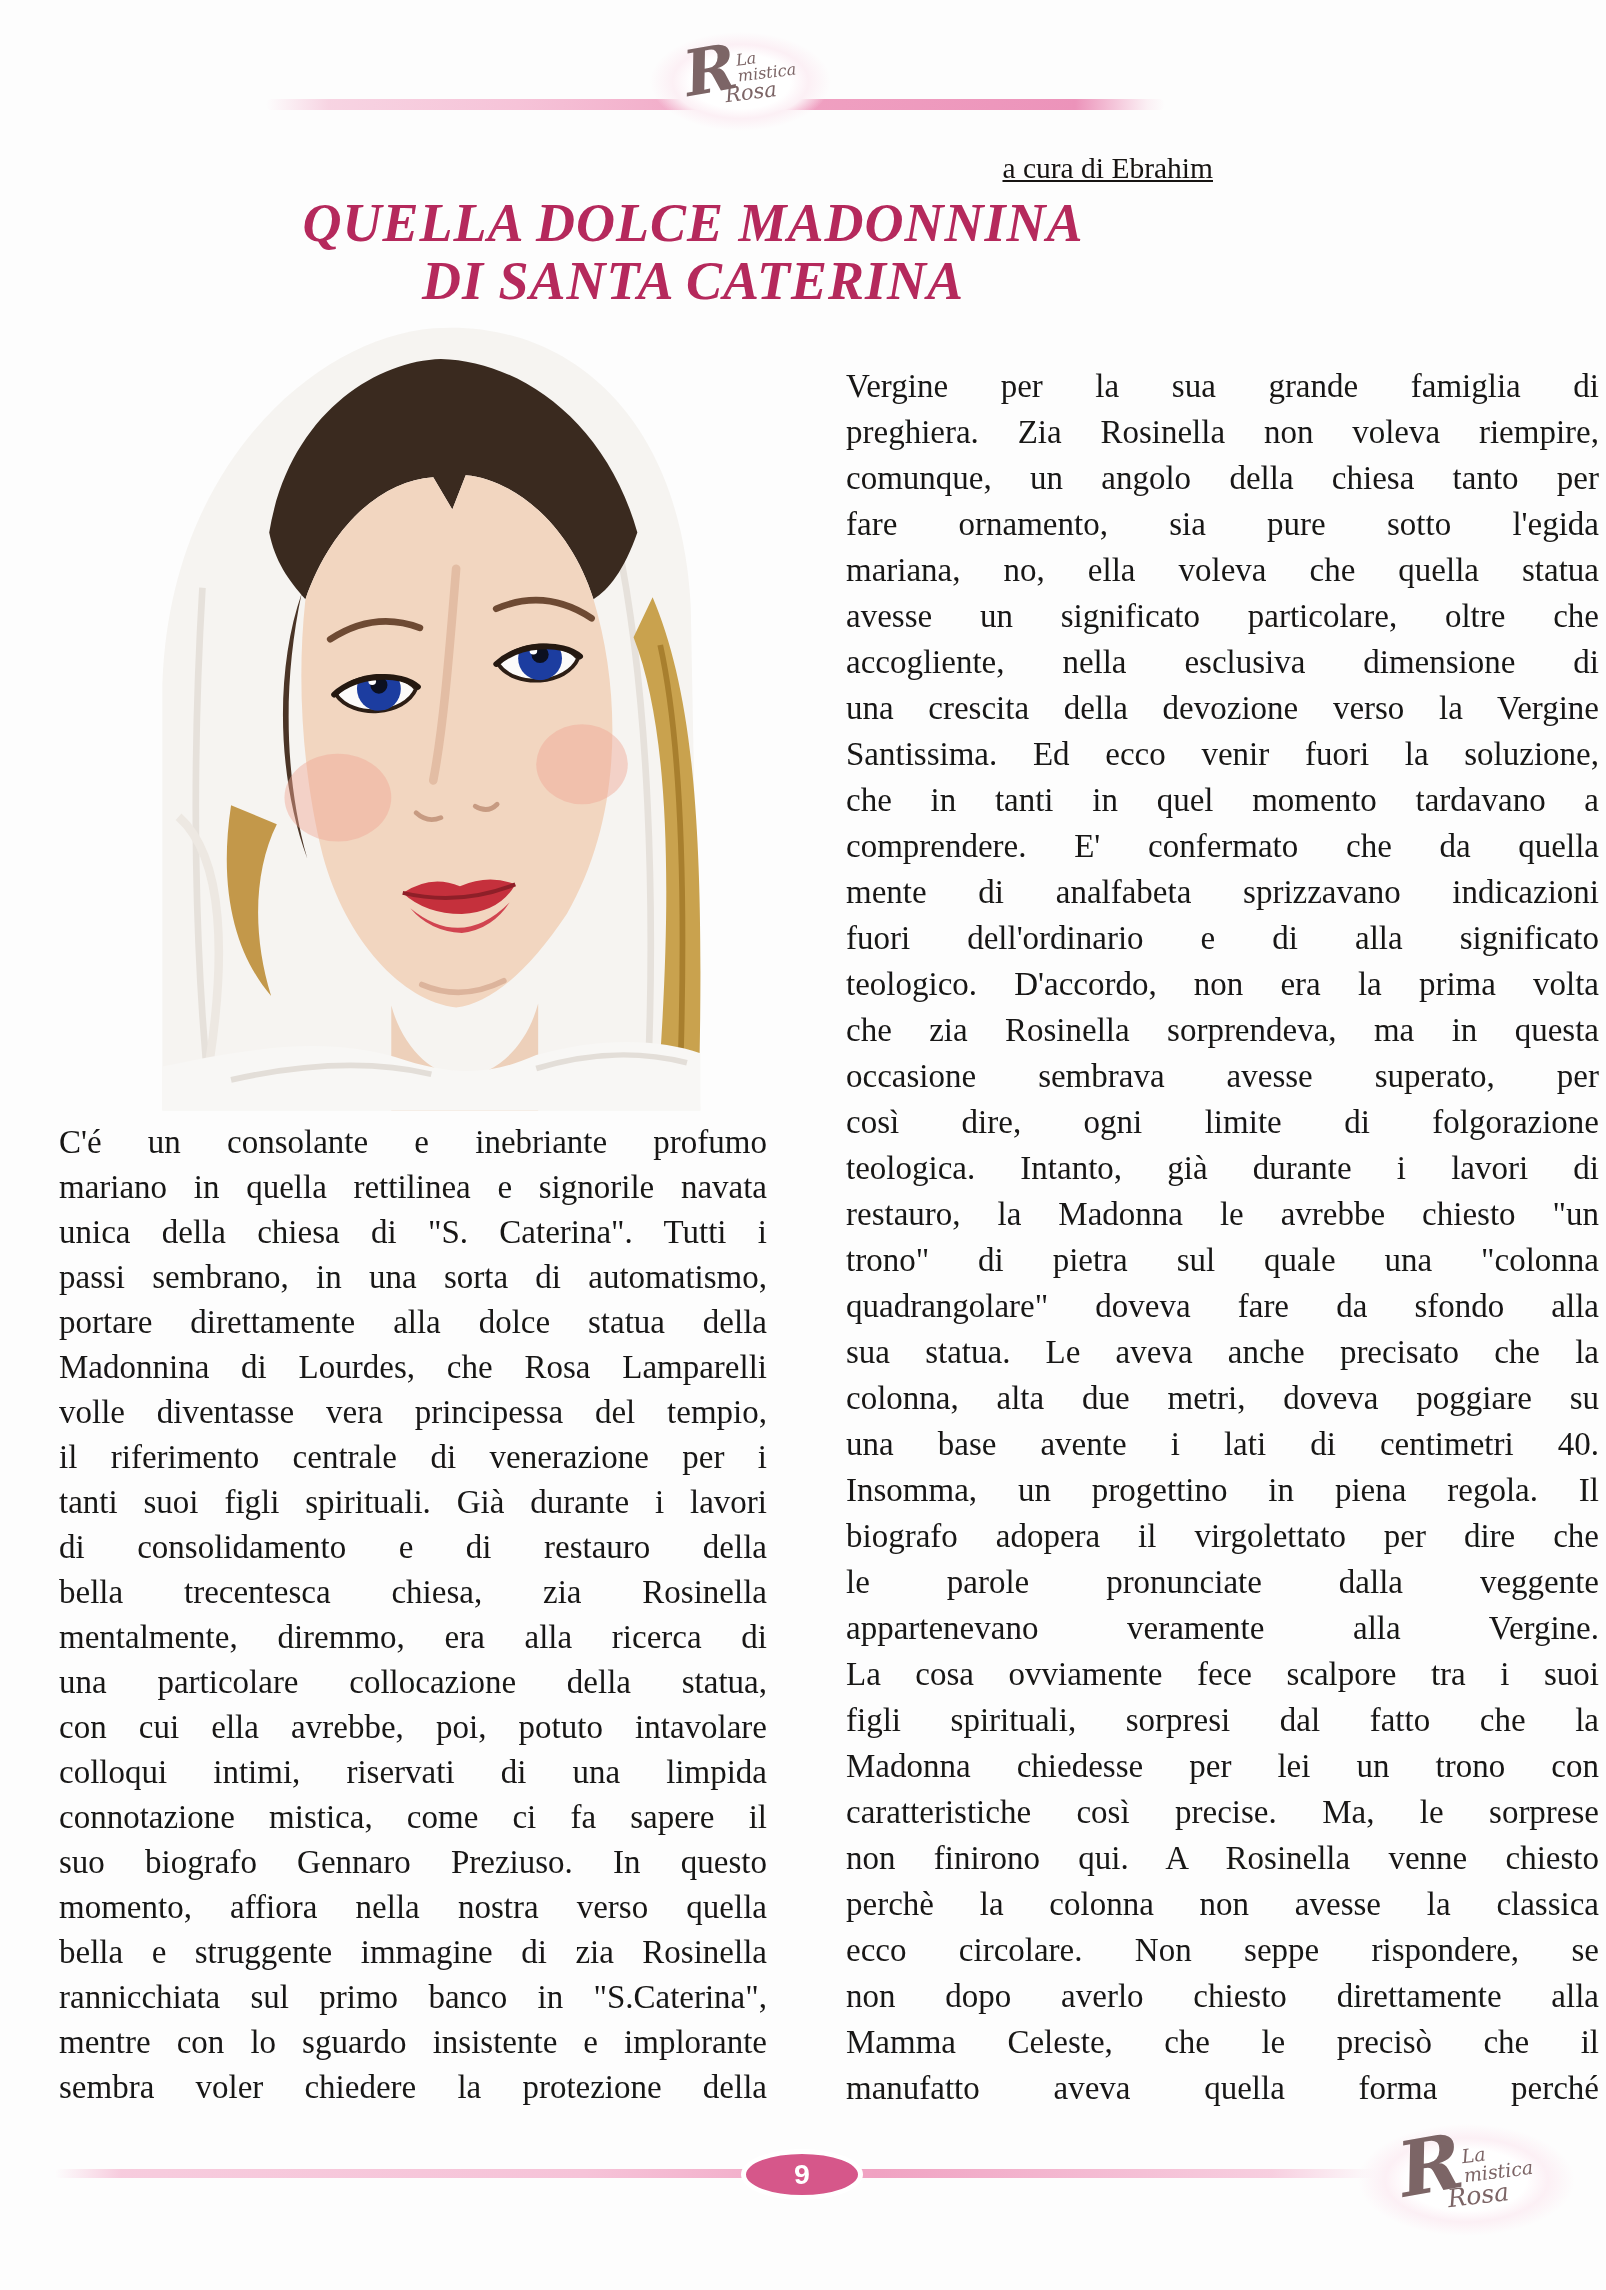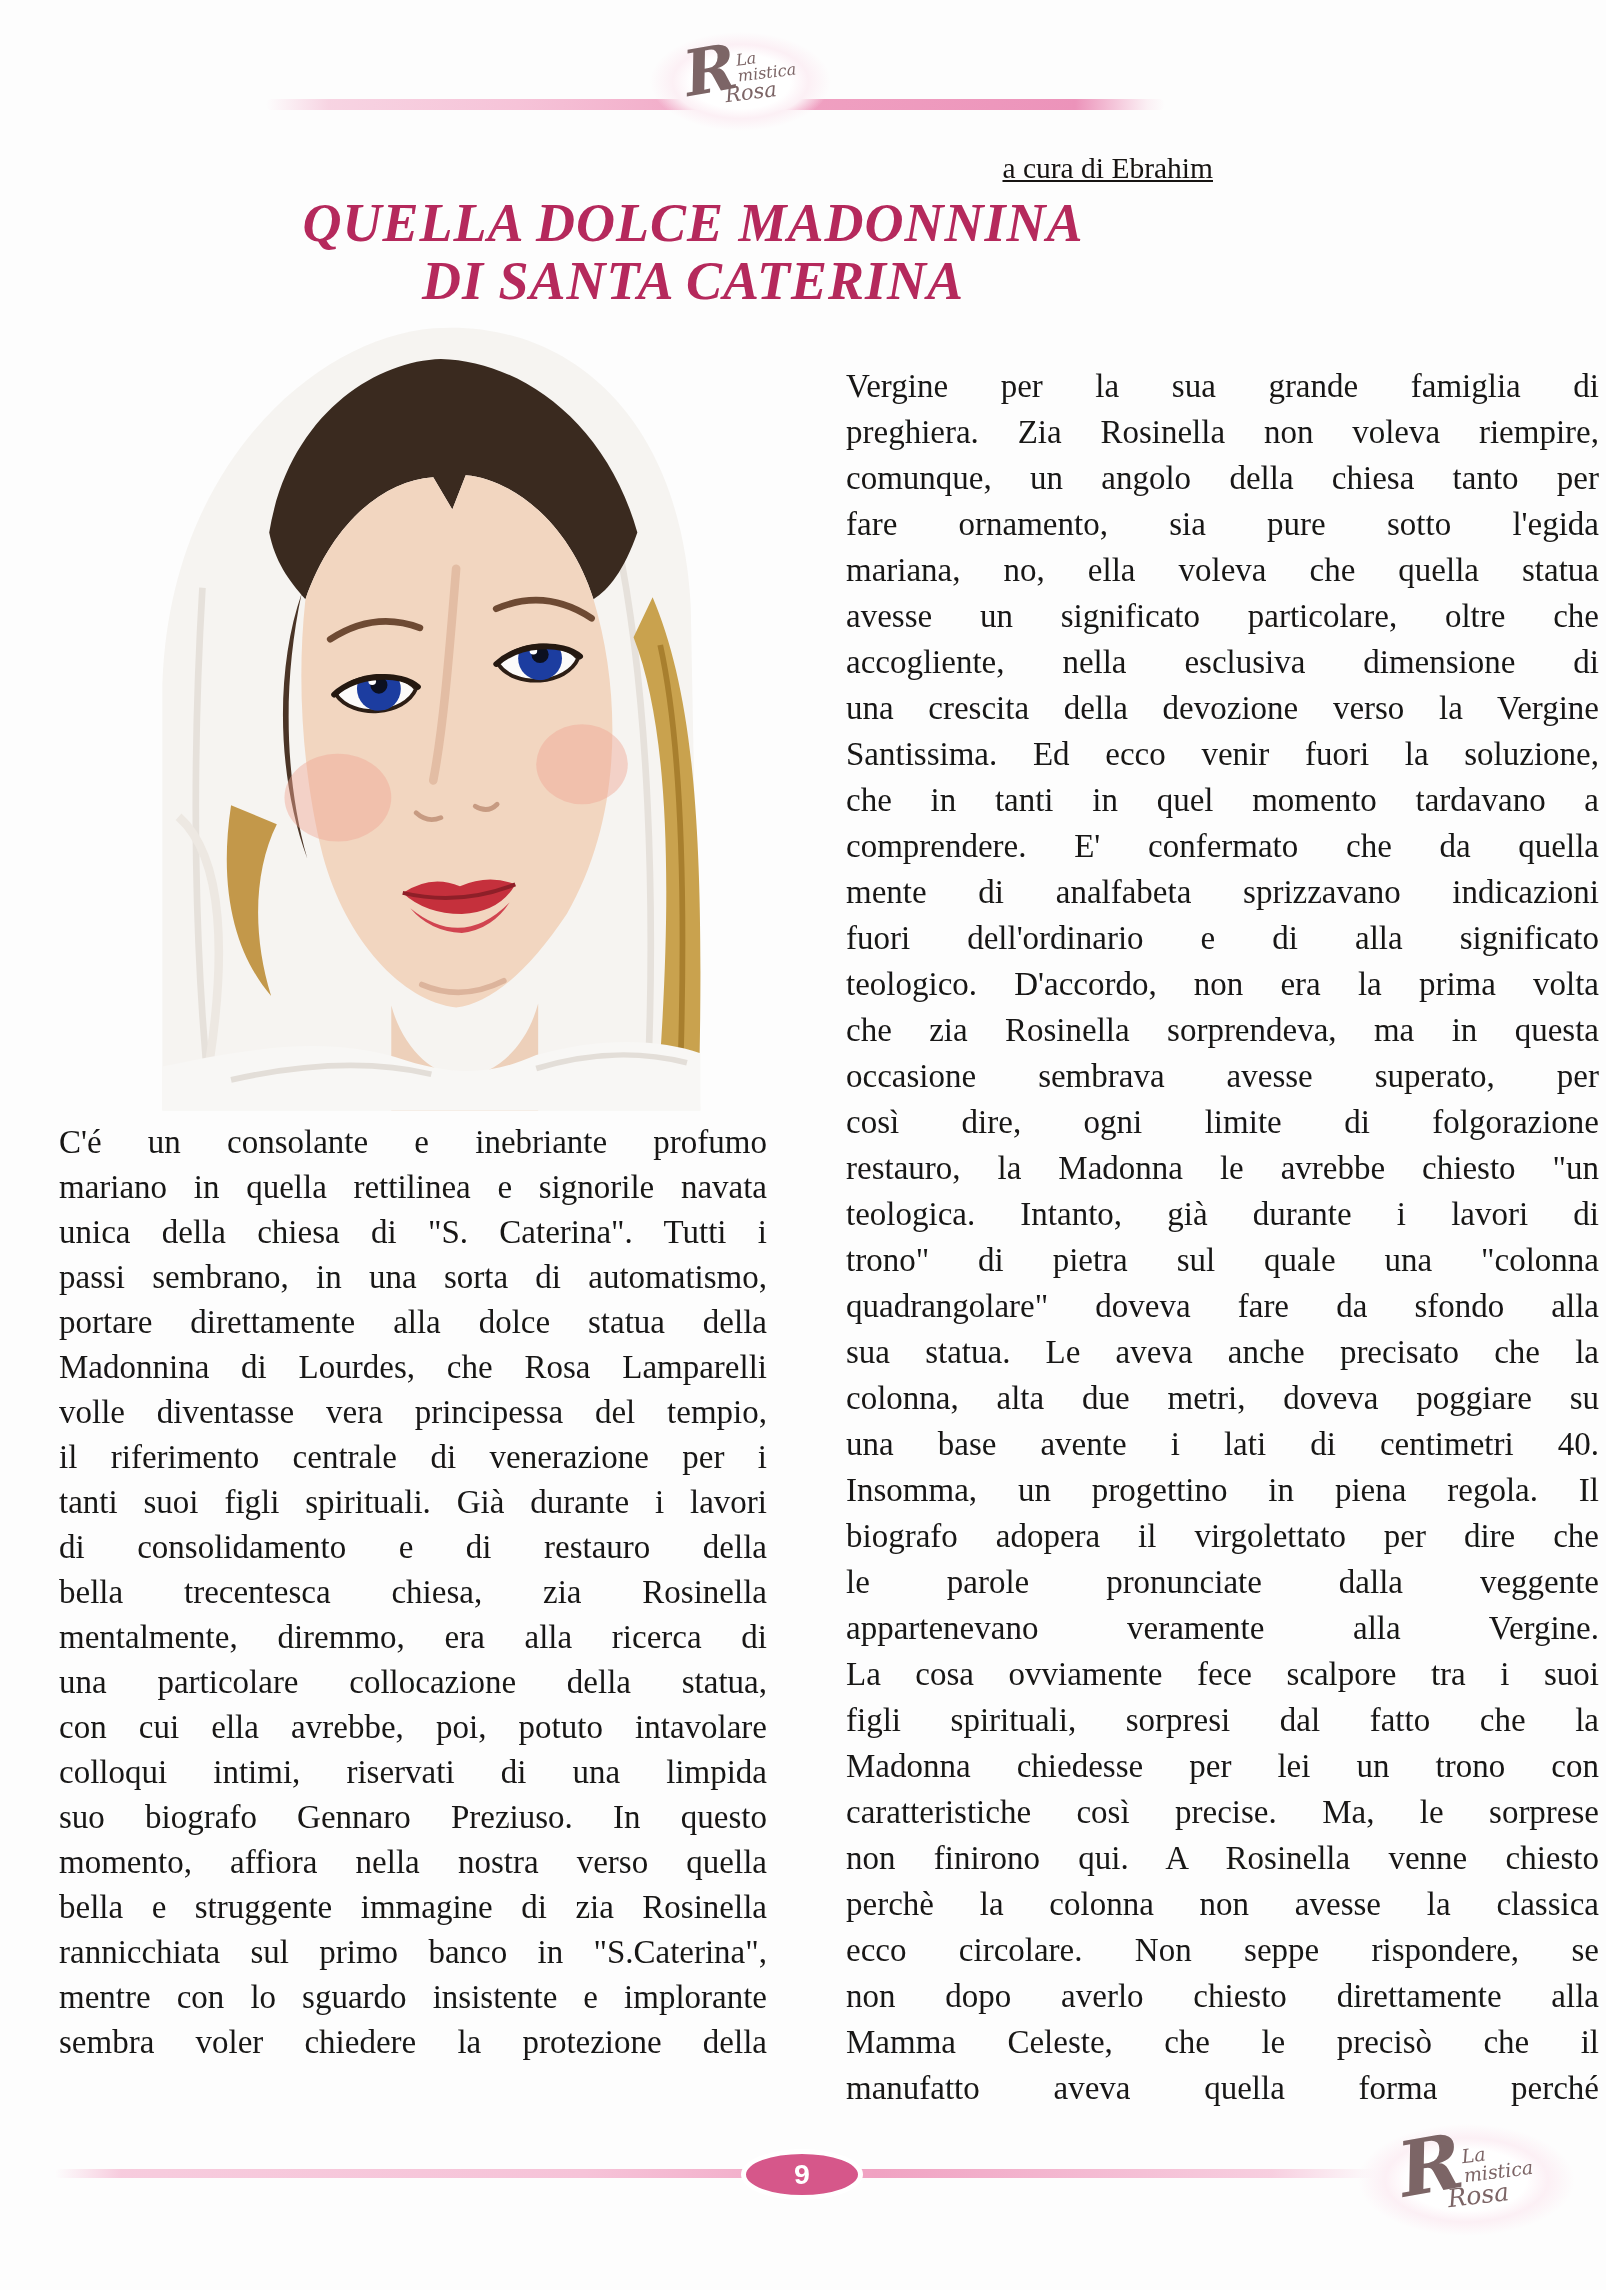--- a/index.html
+++ b/index.html
@@ -215,20 +215,21 @@
         <div class="tline">Madonnina di Lourdes, che Rosa Lamparelli</div>
         <div class="tline">volle diventasse vera principessa del tempio,</div>
         <div class="tline">il riferimento centrale di venerazione per i</div>
         <div class="tline">tanti suoi figli spirituali. Già durante i lavori</div>
         <div class="tline">di consolidamento e di restauro della</div>
         <div class="tline">bella trecentesca chiesa, zia Rosinella</div>
         <div class="tline">mentalmente, diremmo, era alla ricerca di</div>
         <div class="tline">una particolare collocazione della statua,</div>
         <div class="tline">con cui ella avrebbe, poi, potuto intavolare</div>
         <div class="tline">colloqui intimi, riservati di una limpida</div>
+        <div class="tline">connotazione mistica, come ci fa sapere il</div>
         <div class="tline">suo biografo Gennaro Preziuso. In questo</div>
         <div class="tline">momento, affiora nella nostra verso quella</div>
         <div class="tline">bella e struggente immagine di zia Rosinella</div>
         <div class="tline">rannicchiata sul primo banco in "S.Caterina",</div>
         <div class="tline">mentre con lo sguardo insistente e implorante</div>
         <div class="tline">sembra voler chiedere la protezione della</div>
       </div>
     <div class="col col-right">
         <div class="tline">Vergine per la sua grande famiglia di</div>
         <div class="tline">preghiera. Zia Rosinella non voleva riempire,</div>
@@ -240,22 +241,22 @@
         <div class="tline">una crescita della devozione verso la Vergine</div>
         <div class="tline">Santissima. Ed ecco venir fuori la soluzione,</div>
         <div class="tline">che in tanti in quel momento tardavano a</div>
         <div class="tline">comprendere. E' confermato che da quella</div>
         <div class="tline">mente di analfabeta sprizzavano indicazioni</div>
         <div class="tline">fuori dell'ordinario e di alla significato</div>
         <div class="tline">teologico. D'accordo, non era la prima volta</div>
         <div class="tline">che zia Rosinella sorprendeva, ma in questa</div>
         <div class="tline">occasione sembrava avesse superato, per</div>
         <div class="tline">così dire, ogni limite di folgorazione</div>
+        <div class="tline">teologica. Intanto, già durante i lavori di</div>
         <div class="tline">restauro, la Madonna le avrebbe chiesto "un</div>
-        <div class="tline">teologica. Intanto, già durante i lavori di</div>
         <div class="tline">trono" di pietra sul quale una "colonna</div>
         <div class="tline">quadrangolare" doveva fare da sfondo alla</div>
         <div class="tline">sua statua. Le aveva anche precisato che la</div>
         <div class="tline">colonna, alta due metri, doveva poggiare su</div>
         <div class="tline">una base avente i lati di centimetri 40.</div>
         <div class="tline">Insomma, un progettino in piena regola. Il</div>
         <div class="tline">biografo adopera il virgolettato per dire che</div>
         <div class="tline">le parole pronunciate dalla veggente</div>
         <div class="tline">appartenevano veramente alla Vergine.</div>
         <div class="tline">La cosa ovviamente fece scalpore tra i suoi</div>

